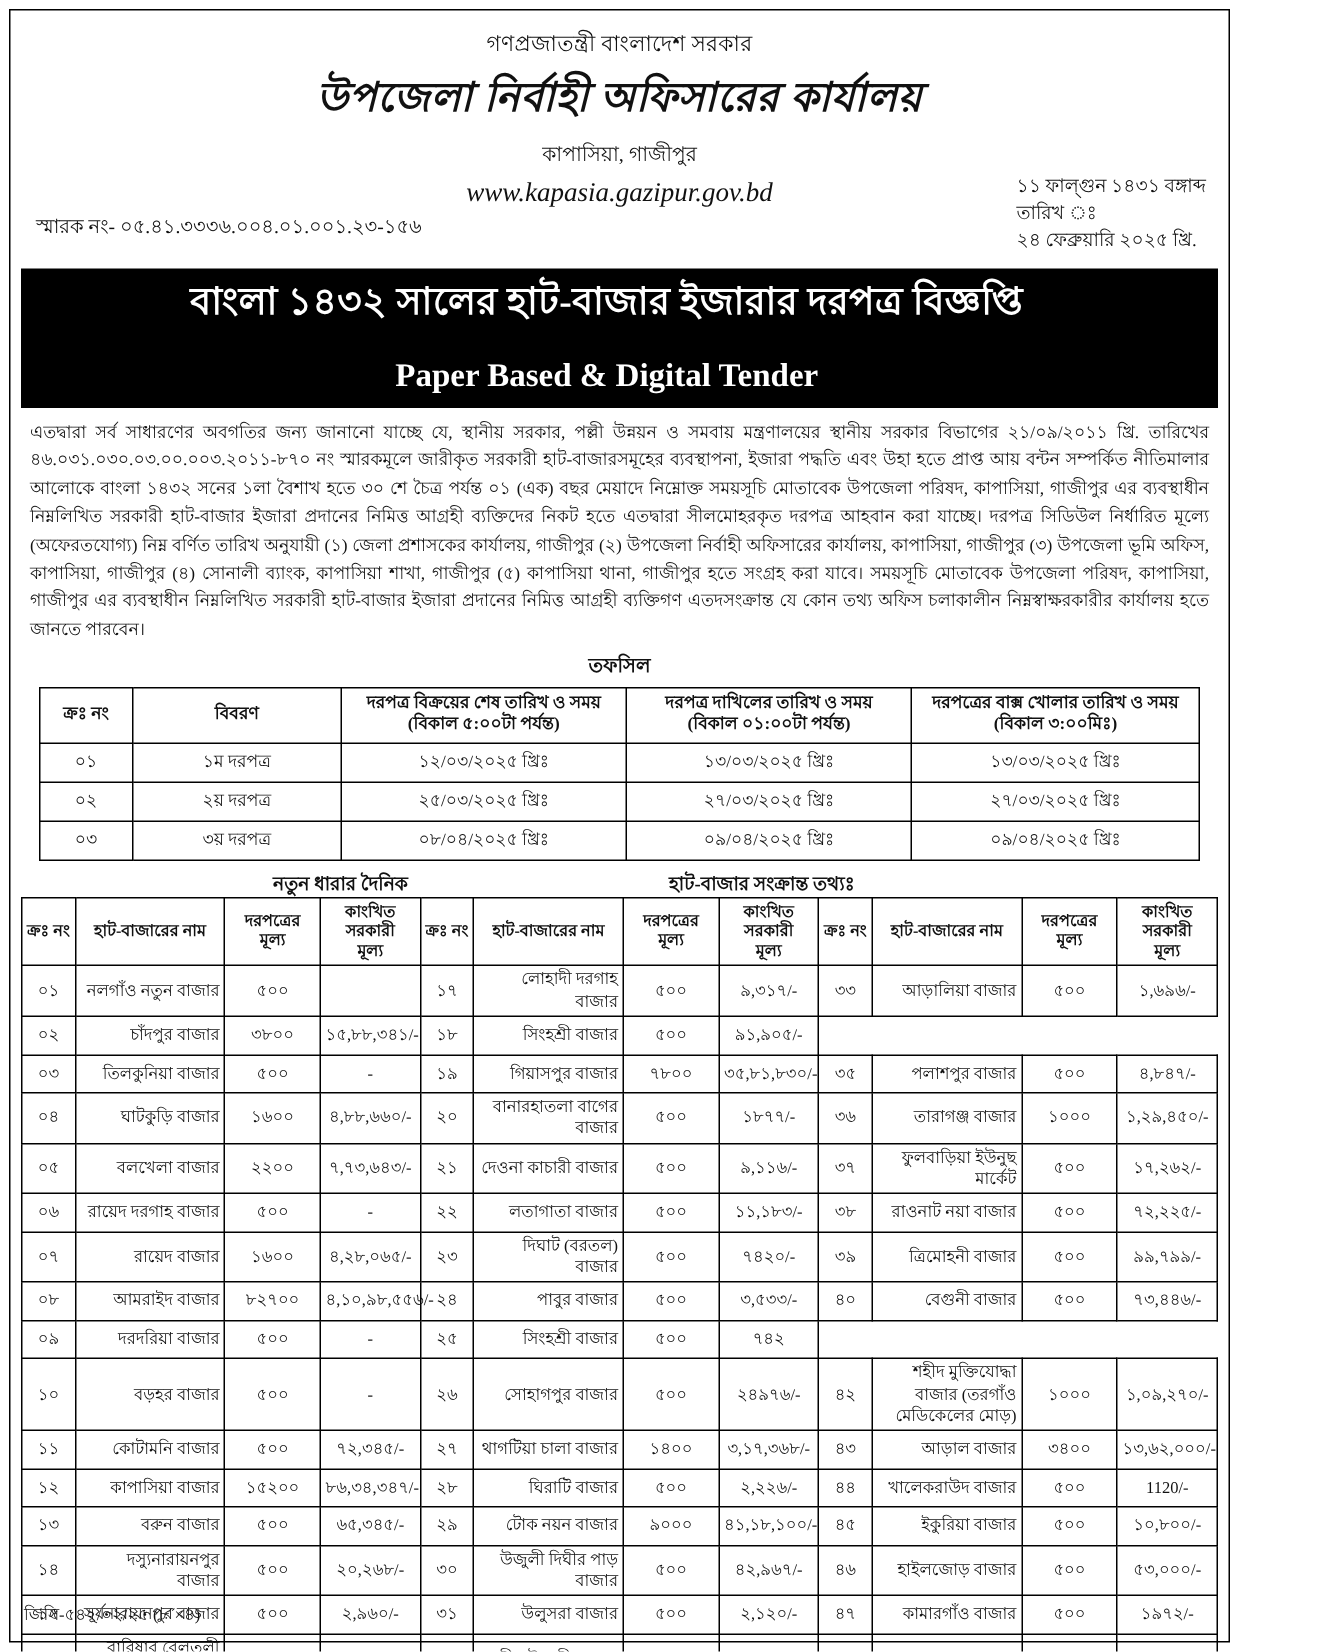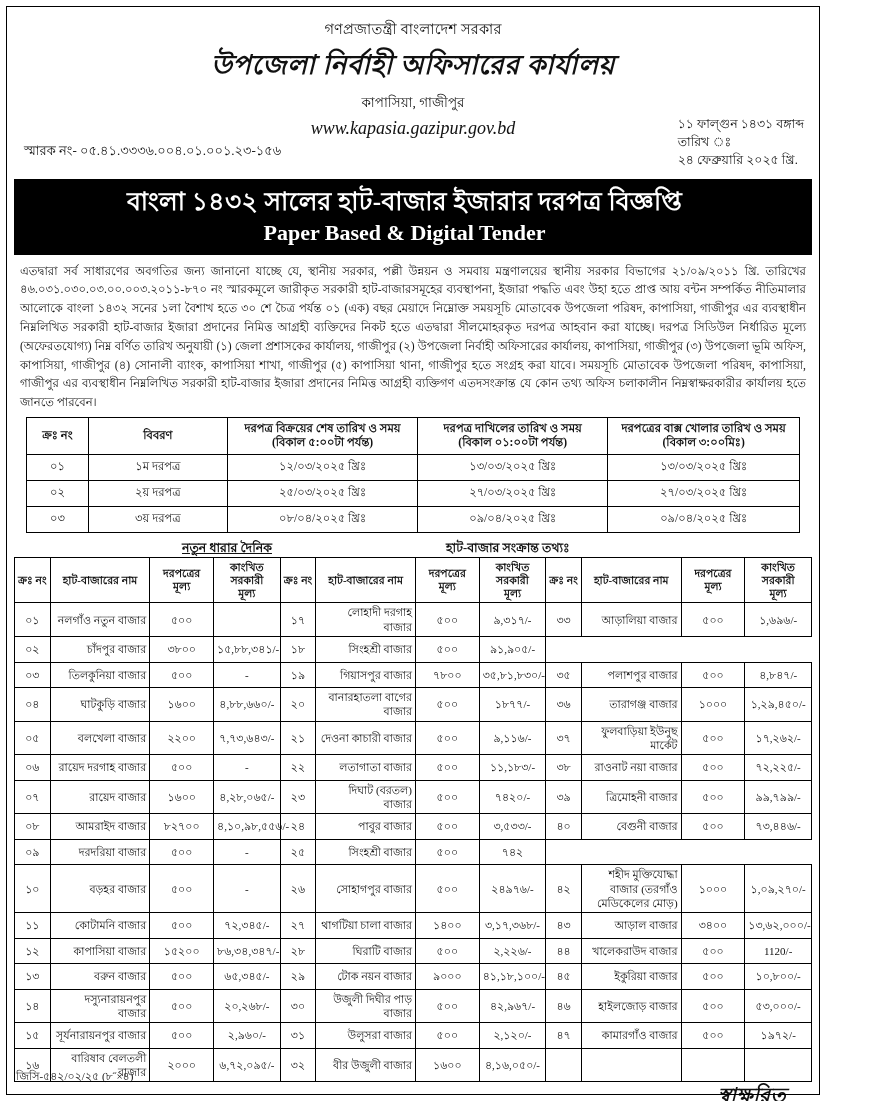--- a/index.html
+++ b/index.html
@@ -87,21 +87,21 @@
   .banner-bn {
     font-size: 25px;
     font-weight: bold;
     letter-spacing: 0.3px;
     line-height: 1.25;
   }
   .banner-en {
     font-size: 22px;
     font-weight: bold;
     font-family: "Liberation Serif", serif;
-    margin-top: 2px;
+    margin-top: 19px;
   }
 
   
   .body-para {
     font-size: 11.6px;
     line-height: 1.62;
     text-align: justify;
     padding: 0 6px;
     margin-bottom: 4px;
   }
@@ -145,21 +145,20 @@
     position: relative;
     height: 17px;
     margin-bottom: 1px;
   }
   .subcap-left {
     position: absolute;
     left: 168px;
     top: 0;
     font-size: 12.5px;
     font-weight: bold;
-    text-decoration: underline;
   }
   .subcap-right {
     position: absolute;
     left: 432px;
     top: 0;
     font-size: 12.5px;
     font-weight: bold;
   }
 
   
@@ -240,20 +239,21 @@
     </div>
   </div>
 
   <div class="banner">
     <div class="banner-bn">বাংলা ১৪৩২ সালের হাট-বাজার ইজারার দরপত্র বিজ্ঞপ্তি</div>
     <div class="banner-en">Paper Based &amp; Digital Tender</div>
   </div>
 
   <div class="body-para">এতদ্বারা সর্ব সাধারণের অবগতির জন্য জানানো যাচ্ছে যে, স্থানীয় সরকার, পল্লী উন্নয়ন ও সমবায় মন্ত্রণালয়ের স্থানীয় সরকার বিভাগের ২১/০৯/২০১১ খ্রি. তারিখের ৪৬.০৩১.০৩০.০৩.০০.০০৩.২০১১-৮৭০ নং স্মারকমূলে জারীকৃত সরকারী হাট-বাজারসমূহের ব্যবস্থাপনা, ইজারা পদ্ধতি এবং উহা হতে প্রাপ্ত আয় বন্টন সম্পর্কিত নীতিমালার আলোকে বাংলা ১৪৩২ সনের ১লা বৈশাখ হতে ৩০ শে চৈত্র পর্যন্ত ০১ (এক) বছর মেয়াদে নিম্নোক্ত সময়সূচি মোতাবেক উপজেলা পরিষদ, কাপাসিয়া, গাজীপুর এর ব্যবস্থাধীন নিম্নলিখিত সরকারী হাট-বাজার ইজারা প্রদানের নিমিত্ত আগ্রহী ব্যক্তিদের নিকট হতে এতদ্বারা সীলমোহরকৃত দরপত্র আহবান করা যাচ্ছে। দরপত্র সিডিউল নির্ধারিত মূল্যে (অফেরতযোগ্য) নিম্ন বর্ণিত তারিখ অনুযায়ী (১) জেলা প্রশাসকের কার্যালয়, গাজীপুর (২) উপজেলা নির্বাহী অফিসারের কার্যালয়, কাপাসিয়া, গাজীপুর (৩) উপজেলা ভূমি অফিস, কাপাসিয়া, গাজীপুর (৪) সোনালী ব্যাংক, কাপাসিয়া শাখা, গাজীপুর (৫) কাপাসিয়া থানা, গাজীপুর হতে সংগ্রহ করা যাবে। সময়সূচি মোতাবেক উপজেলা পরিষদ, কাপাসিয়া, গাজীপুর এর ব্যবস্থাধীন নিম্নলিখিত সরকারী হাট-বাজার ইজারা প্রদানের নিমিত্ত আগ্রহী ব্যক্তিগণ এতদসংক্রান্ত যে কোন তথ্য অফিস চলাকালীন নিম্নস্বাক্ষরকারীর কার্যালয় হতে জানতে পারবেন।</div>
 
+  <div class="tafshil">তফসিল</div>
 
   <table class="sched">
     <thead>
       <tr>
         <th class="c0">
           <div>ক্রঃ নং</div>
         </th>
         <th class="c1">
           <div>বিবরণ</div>
         </th>

